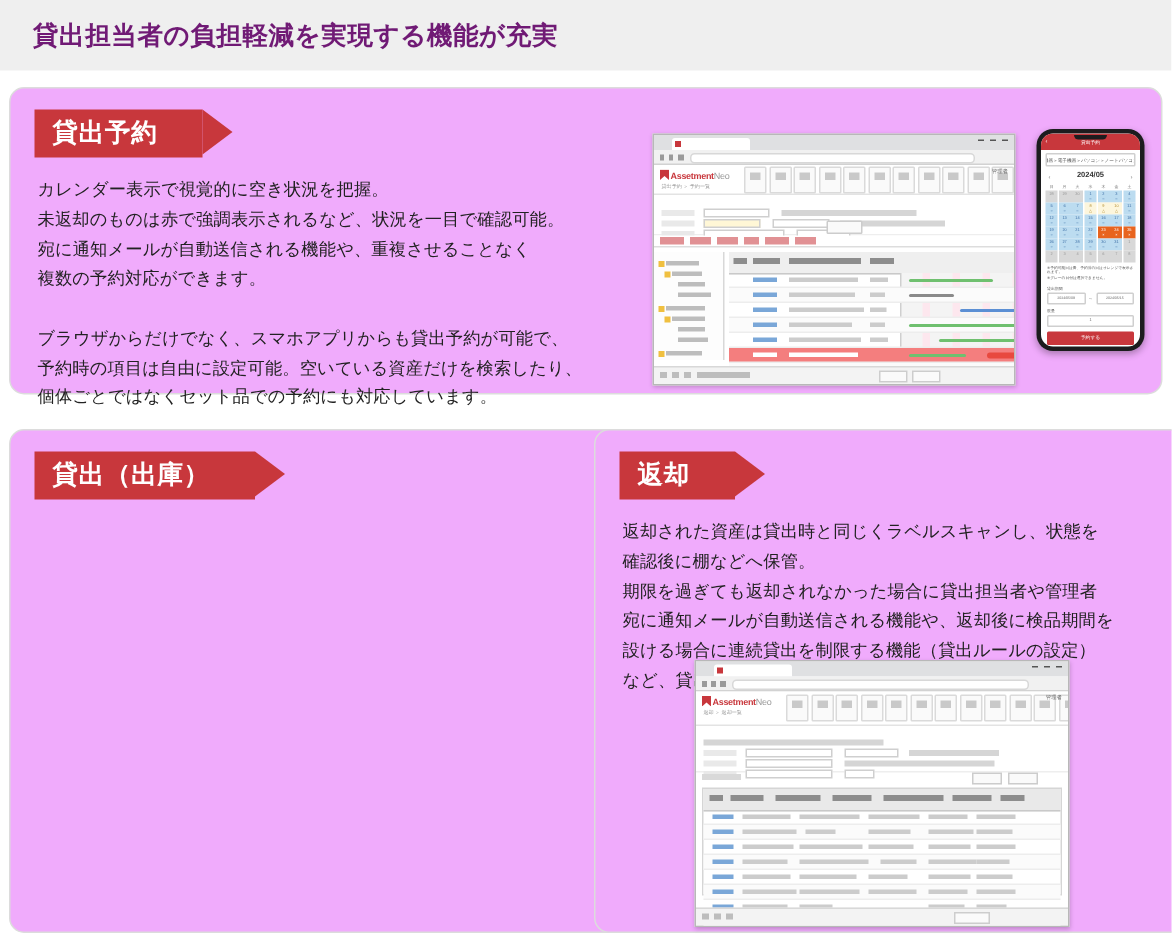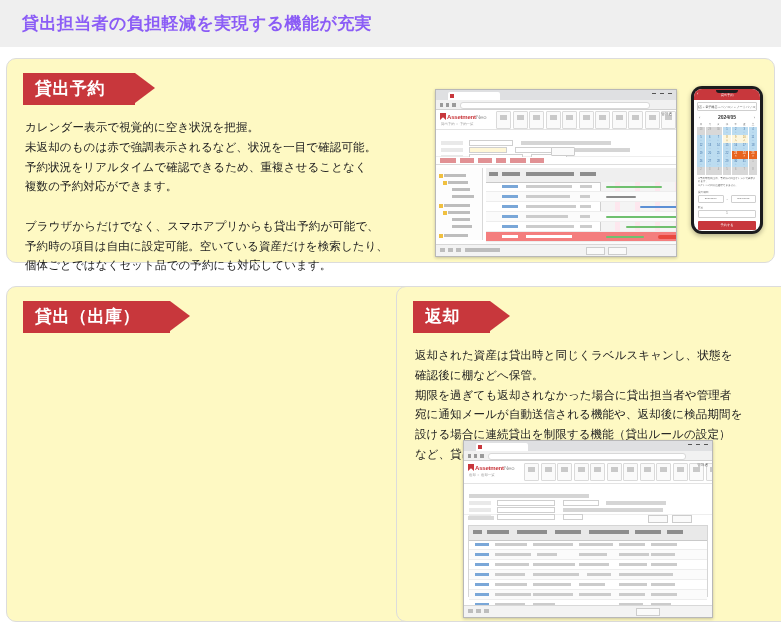--- a/index.html
+++ b/index.html
@@ -19,27 +19,27 @@
     background:#efefef;
     display:flex;align-items:center;
     padding-left:22px;
     box-sizing:border-box;
   }
   .page-header h1{
     margin:0;
     font-size:17px;
     font-weight:bold;
     letter-spacing:.4px;
-    color:#8b5cf6;
+    color:#701a75;
   }
 
   
   .card{
     position:absolute;
-    background:#fef9c3;
+    background:#f0abfc;
     border:1px solid #dcdcdc;
     border-radius:10px;
     box-sizing:border-box;
   }
   #card-reserve{ left:6px; top:58px;  width:769px; height:205px; }
   #card-lend   { left:6px; top:286px; width:425px; height:336px; }
   #card-return { left:396px;top:286px; width:437px; height:336px; }
 
   
   .banner{
@@ -199,21 +199,21 @@
 </div>
 
 <div class="card" id="card-reserve">
 
   <div class="banner-wrap">
     <span class="banner">貸出予約</span>
   </div>
 
   <div class="copy">カレンダー表示で視覚的に空き状況を把握。
 未返却のものは赤で強調表示されるなど、状況を一目で確認可能。
-予約状況をリアルタイムで確認できるため、重複させることなく
+宛に通知メールが自動送信される機能や、重複させることなく
 複数の予約対応ができます。
 
 ブラウザからだけでなく、スマホアプリからも貸出予約が可能で、
 予約時の項目は自由に設定可能。空いている資産だけを検索したり、
 個体ごとではなくセット品での予約にも対応しています。</div>
 
   <div class="browser" style="left:428px;top:30px;width:242px;height:168px;">
     <div class="br-chrome">
       <span class="br-tab"></span>
       <span class="br-tabdot"></span>

